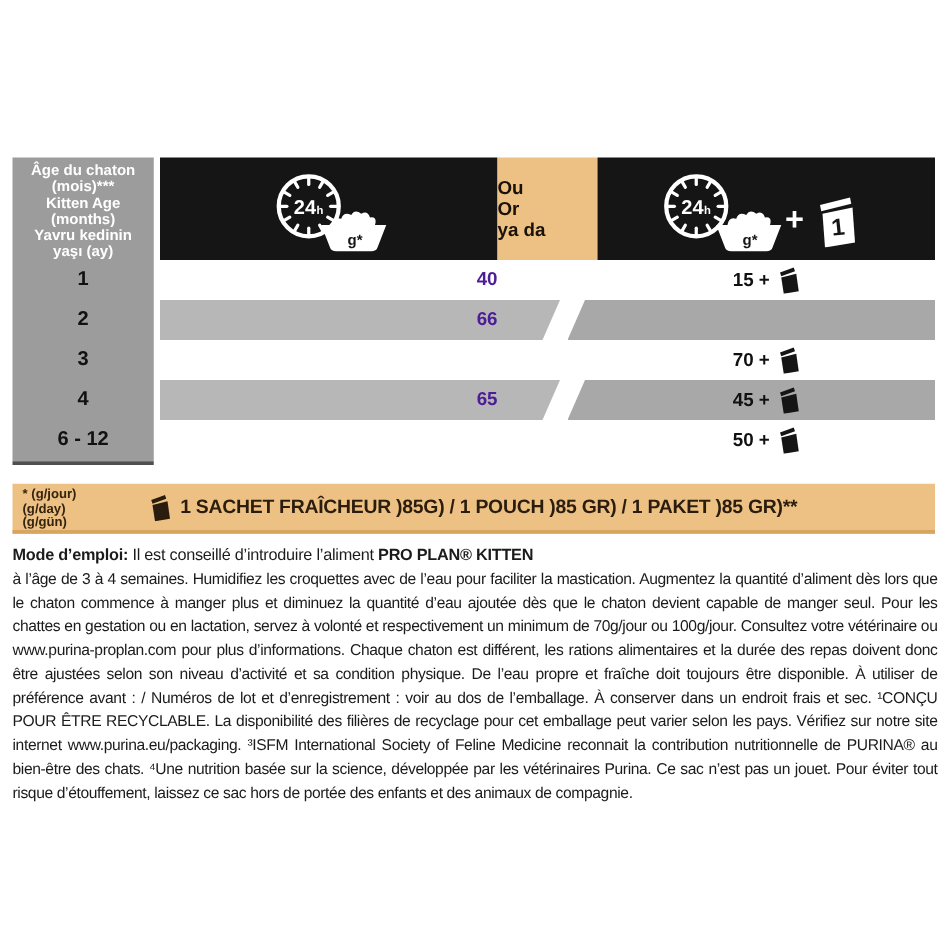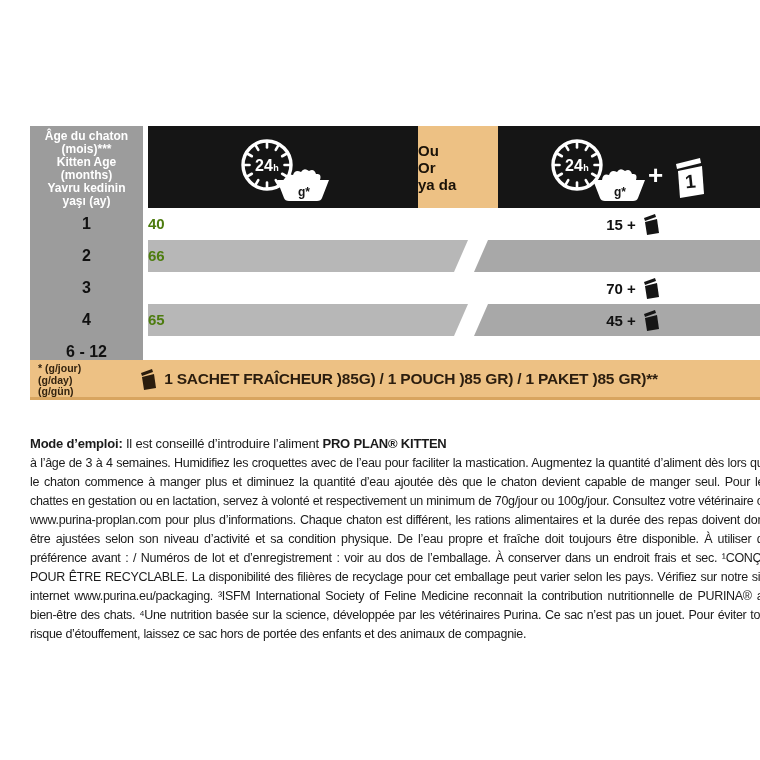--- a/index.html
+++ b/index.html
@@ -1,49 +1,49 @@
 <!DOCTYPE html>
 <html><head>
 <meta charset="utf-8">
 <style>
   html,body{margin:0;padding:0;background:#fff;}
   #app{position:relative;width:760px;height:760px;background:#fff;overflow:hidden;
        font-family:"Liberation Sans",sans-serif;color:#1c1c1c;}
-  .abs{position:absolute;margin-left:20px;}
+  .abs{position:absolute;}
 
   
   .leftcol{left:10px;top:126px;width:113px;height:243px;background:#9c9c9c;}
   .leftcol-edge{left:10px;top:369px;width:113px;height:3px;background:#4f4f4f;}
   .age-header{left:10px;top:130px;width:113px;text-align:center;color:#fff;
               font-weight:bold;font-size:12px;line-height:13px;}
 
   
   .hdr-black1{left:128px;top:126px;width:270px;height:82px;background:#151515;}
   .hdr-black2{left:478px;top:126px;width:270px;height:82px;background:#151515;}
   .hdr-tan{left:398px;top:126px;width:80px;height:82px;background:#edc184;
            display:flex;flex-direction:column;justify-content:center;
            font-weight:bold;font-size:15px;line-height:17px;color:#1a1208;}
 
   
   .row{left:10px;width:738px;height:32px;}
   .age{position:absolute;left:0;top:0;width:113px;height:32px;line-height:32px;
        text-align:center;font-weight:bold;font-size:16px;color:#111;}
   .dry{position:absolute;left:118px;top:0;width:270px;height:16px;line-height:32px;
-       text-align:left;font-weight:bold;font-size:15px;color:#4d7c0f;}
+       text-align:right;font-weight:bold;font-size:15px;color:#4c1d95;}
   .combo{position:absolute;left:468px;top:0;width:270px;height:32px;
        display:flex;align-items:center;justify-content:center;gap:7px;
        font-weight:bold;font-size:15px;color:#111;}
   .band{position:absolute;left:118px;top:0;width:620px;height:32px;}
   .band .bl{position:absolute;left:0;top:0;width:320px;height:32px;background:#b7b7b7;
             clip-path:polygon(0 0,100% 0,calc(100% - 14px) 100%,0 100%);}
   .band .br{position:absolute;left:326px;top:0;width:294px;height:32px;background:#a8a8a8;
             clip-path:polygon(14px 0,100% 0,100% 100%,0 100%);}
 
   
-  .footer{left:10px;top:360px;width:738px;height:37px;background:#edc184;
+  .footer{left:10px;top:387px;width:738px;height:37px;background:#edc184;
           border-bottom:3px solid #d8a560;}
   .foot-left{position:absolute;left:8px;top:3px;font-size:10.5px;line-height:11.5px;
              font-weight:bold;color:#33230f;}
   .foot-main{position:absolute;left:0;top:0;width:100%;height:100%;
              display:flex;align-items:center;justify-content:center;gap:7px;
              font-weight:bold;font-size:15.5px;letter-spacing:-0.2px;color:#2b1d0e;}
 
   
   .instructions{left:10px;top:436px;width:740px;color:#1b1b1b;}
   .line1{text-align:left;font-size:13px;margin:0 0 3px 0;letter-spacing:-0.2px;}
@@ -185,20 +185,27 @@
       <span>45 +</span>
       <svg width="17" height="22" viewBox="0 0 17 22">
           <polygon points="1,5 12,1 13,4 2,8" fill="#151515"></polygon>
           <polygon points="2,9 14,6 16,20 4,22" fill="#151515"></polygon>
         </svg>
     </div>
   </div>
 
   <div class="abs row" style="top:336px">
     <div class="age">6 - 12</div>
+    <div class="combo">
+      <span>50 +</span>
+      <svg width="17" height="22" viewBox="0 0 17 22">
+          <polygon points="1,5 12,1 13,4 2,8" fill="#151515"></polygon>
+          <polygon points="2,9 14,6 16,20 4,22" fill="#151515"></polygon>
+        </svg>
+    </div>
   </div>
 
   <div class="abs footer">
     <div class="foot-left">
       <div>* (g/jour)</div>
       <div>(g/day)</div>
       <div>(g/gün)</div>
     </div>
     <div class="foot-main">
       <svg width="17" height="22" viewBox="0 0 17 22">

